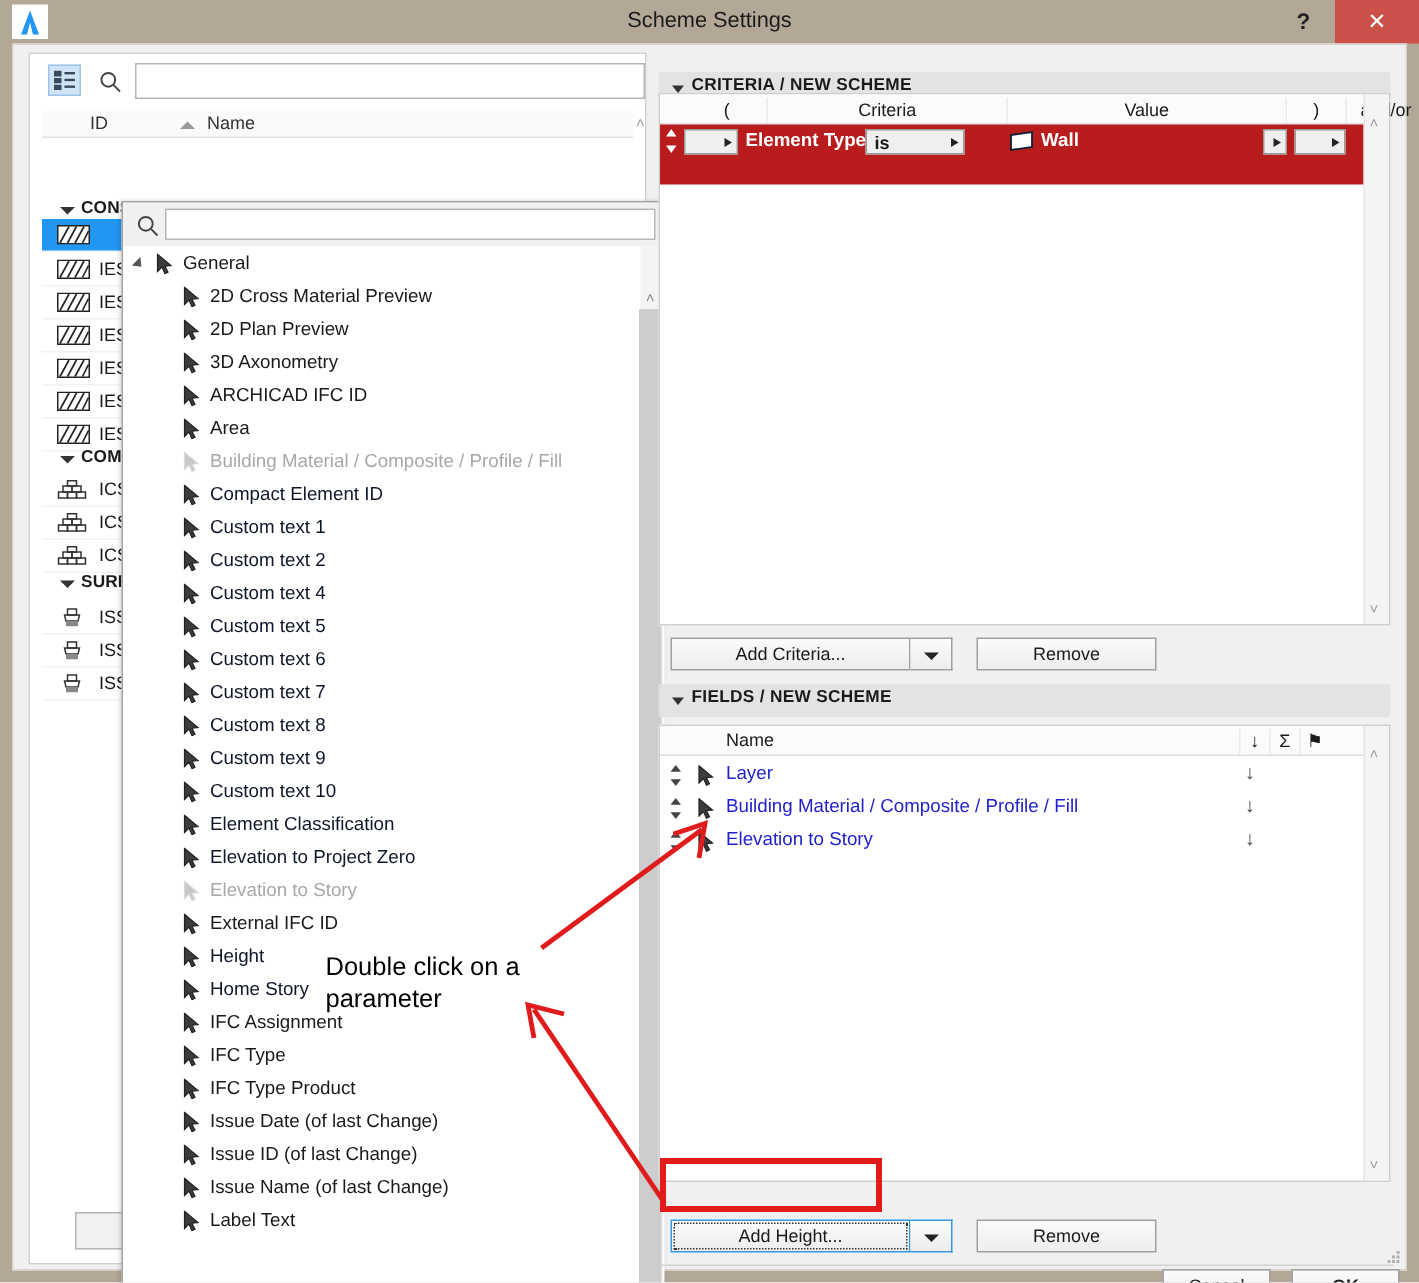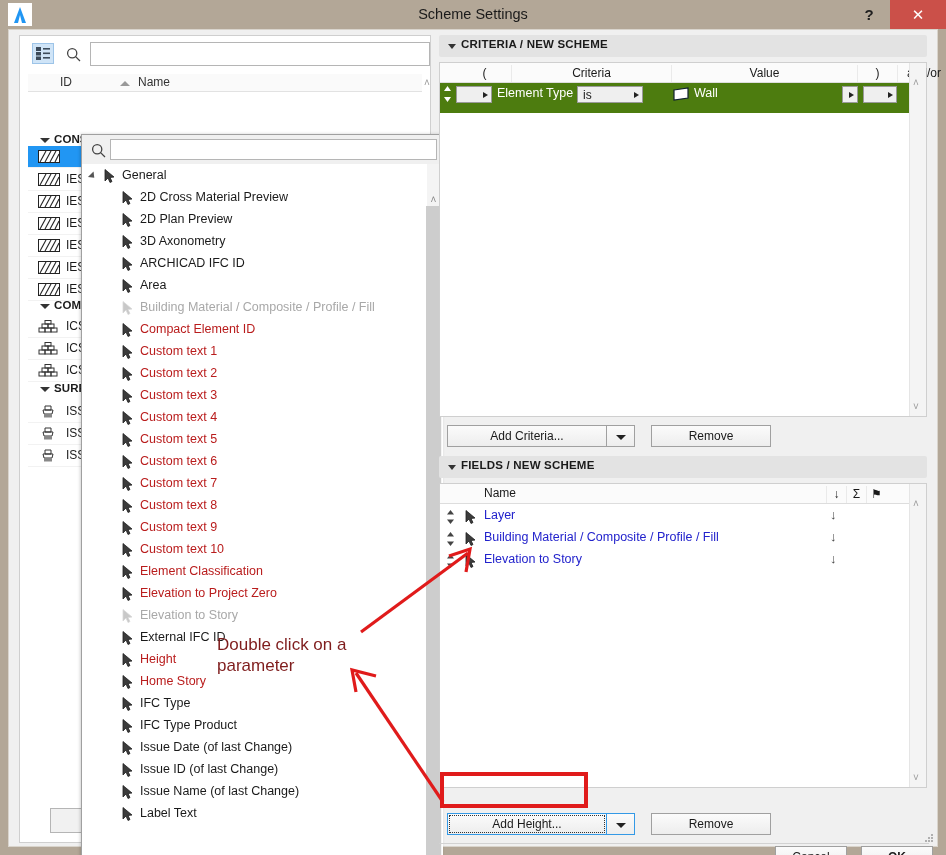--- a/index.html
+++ b/index.html
@@ -164,21 +164,21 @@
     padding: 0 4px; outline: none;
   }
   #param-list {
     position: absolute; left: 0; top: 29px;
     width: 346px; height: 722px;
     overflow: hidden;
   }
   .param-item {
     position: relative;
     height: 22px; line-height: 22px;
-    font-size: 12.5px; color: #b91c1c;
+    font-size: 12.5px; color: #0f172a;
     white-space: nowrap;
   }
   .param-item .p-cursor {
     position: absolute; top: 4px; width: 12px; height: 14px;
   }
   .param-item .p-label { position: absolute; top: 0; }
   .param-item.group {
     font-weight: normal; color: #1a1a1a;
   }
   .param-item.group .p-cursor { left: 22px; }
@@ -243,22 +243,23 @@
     position: absolute; left: 0; top: 0; width: 470px; height: 20px;
     background: #fbfbfb; border-bottom: 1px solid #dddddd;
     font-size: 12px; color: #1a1a1a;
   }
   #criteria-header .ch {
     position: absolute; top: 2px; text-align: center;
     border-right: 1px solid #eaeaea; height: 17px; line-height: 17px;
   }
   #crit-row {
     position: absolute; left: 0; top: 20px;
-    width: 470px; height: 30px;
-    background: #4d7c0f;
+    width: 470px; height: 40px;
+    background: #b91c1c;
+    font-weight: bold;
   }
   #crit-row .updown {
     position: absolute; left: 3px; top: 3px;
     width: 9px; height: 16px;
   }
   .mini-combo {
     position: absolute;
     background: #efefef; border: 1px solid #9a9a9a;
   }
   .mini-combo .arr {
@@ -430,21 +431,21 @@
   }
 
   
   #annotation-layer {
     position: absolute; left: 0; top: 0; width: 946px; height: 855px;
     pointer-events: none;
   }
   #annotation-text {
     position: absolute; left: 217px; top: 634px;
     width: 200px;
-    font-size: 17px; color: #7f1d1d; line-height: 1.25;
+    font-size: 17px; color: #000000; line-height: 1.25;
   }
   #annotation-box {
     position: absolute; left: 440px; top: 772px;
     width: 148px; height: 36px;
     border: 4px solid #e01b1b;
   }
 </style>
 </head>
 <body>
 
@@ -732,26 +733,20 @@
           <div class="param-item child">
             <span class="p-cursor"><svg width="12" height="14" viewBox="0 0 12 14">
                 <polygon points="1,0.5 1,12 4,9 6,13.5 8,12.5 6,8.5 10,8" fill="#3c3c3c" stroke="#202020" stroke-width="0.8"></polygon>
               </svg></span>
             <span class="p-label">Custom text  2</span>
           </div>
           <div class="param-item child">
             <span class="p-cursor"><svg width="12" height="14" viewBox="0 0 12 14">
                 <polygon points="1,0.5 1,12 4,9 6,13.5 8,12.5 6,8.5 10,8" fill="#3c3c3c" stroke="#202020" stroke-width="0.8"></polygon>
               </svg></span>
-            <span class="p-label">Custom text  3</span>
-          </div>
-          <div class="param-item child">
-            <span class="p-cursor"><svg width="12" height="14" viewBox="0 0 12 14">
-                <polygon points="1,0.5 1,12 4,9 6,13.5 8,12.5 6,8.5 10,8" fill="#3c3c3c" stroke="#202020" stroke-width="0.8"></polygon>
-              </svg></span>
             <span class="p-label">Custom text  4</span>
           </div>
           <div class="param-item child">
             <span class="p-cursor"><svg width="12" height="14" viewBox="0 0 12 14">
                 <polygon points="1,0.5 1,12 4,9 6,13.5 8,12.5 6,8.5 10,8" fill="#3c3c3c" stroke="#202020" stroke-width="0.8"></polygon>
               </svg></span>
             <span class="p-label">Custom text  5</span>
           </div>
           <div class="param-item child">
             <span class="p-cursor"><svg width="12" height="14" viewBox="0 0 12 14">
@@ -811,20 +806,26 @@
             <span class="p-cursor"><svg width="12" height="14" viewBox="0 0 12 14">
                 <polygon points="1,0.5 1,12 4,9 6,13.5 8,12.5 6,8.5 10,8" fill="#3c3c3c" stroke="#202020" stroke-width="0.8"></polygon>
               </svg></span>
             <span class="p-label">Height</span>
           </div>
           <div class="param-item child">
             <span class="p-cursor"><svg width="12" height="14" viewBox="0 0 12 14">
                 <polygon points="1,0.5 1,12 4,9 6,13.5 8,12.5 6,8.5 10,8" fill="#3c3c3c" stroke="#202020" stroke-width="0.8"></polygon>
               </svg></span>
             <span class="p-label">Home Story</span>
+          </div>
+          <div class="param-item child black">
+            <span class="p-cursor"><svg width="12" height="14" viewBox="0 0 12 14">
+                <polygon points="1,0.5 1,12 4,9 6,13.5 8,12.5 6,8.5 10,8" fill="#3c3c3c" stroke="#202020" stroke-width="0.8"></polygon>
+              </svg></span>
+            <span class="p-label">IFC Assignment</span>
           </div>
           <div class="param-item child black">
             <span class="p-cursor"><svg width="12" height="14" viewBox="0 0 12 14">
                 <polygon points="1,0.5 1,12 4,9 6,13.5 8,12.5 6,8.5 10,8" fill="#3c3c3c" stroke="#202020" stroke-width="0.8"></polygon>
               </svg></span>
             <span class="p-label">IFC Type</span>
           </div>
           <div class="param-item child black">
             <span class="p-cursor"><svg width="12" height="14" viewBox="0 0 12 14">
                 <polygon points="1,0.5 1,12 4,9 6,13.5 8,12.5 6,8.5 10,8" fill="#3c3c3c" stroke="#202020" stroke-width="0.8"></polygon>
@@ -857,21 +858,21 @@
           </div>
         </div>
       <div id="param-scrollbar">
         <div id="param-scroll-thumb"></div>
         <div id="param-scroll-up">˄</div>
       </div>
     </div>
 
     <div id="right-panel">
 
-      <div class="section-header" style="top:0;text-align:center;">
+      <div class="section-header" style="top:13px;text-align:center;">
         <span class="tri"></span>
         <span class="shlabel">CRITERIA /  NEW SCHEME</span>
       </div>
 
       <div id="criteria-area">
         <div id="criteria-header">
           <span class="ch" style="left:18px;width:54px;">(</span>
           <span class="ch" style="left:72px;width:160px;">Criteria</span>
           <span class="ch" style="left:232px;width:186px;">Value</span>
           <span class="ch" style="left:418px;width:40px;">)</span>

